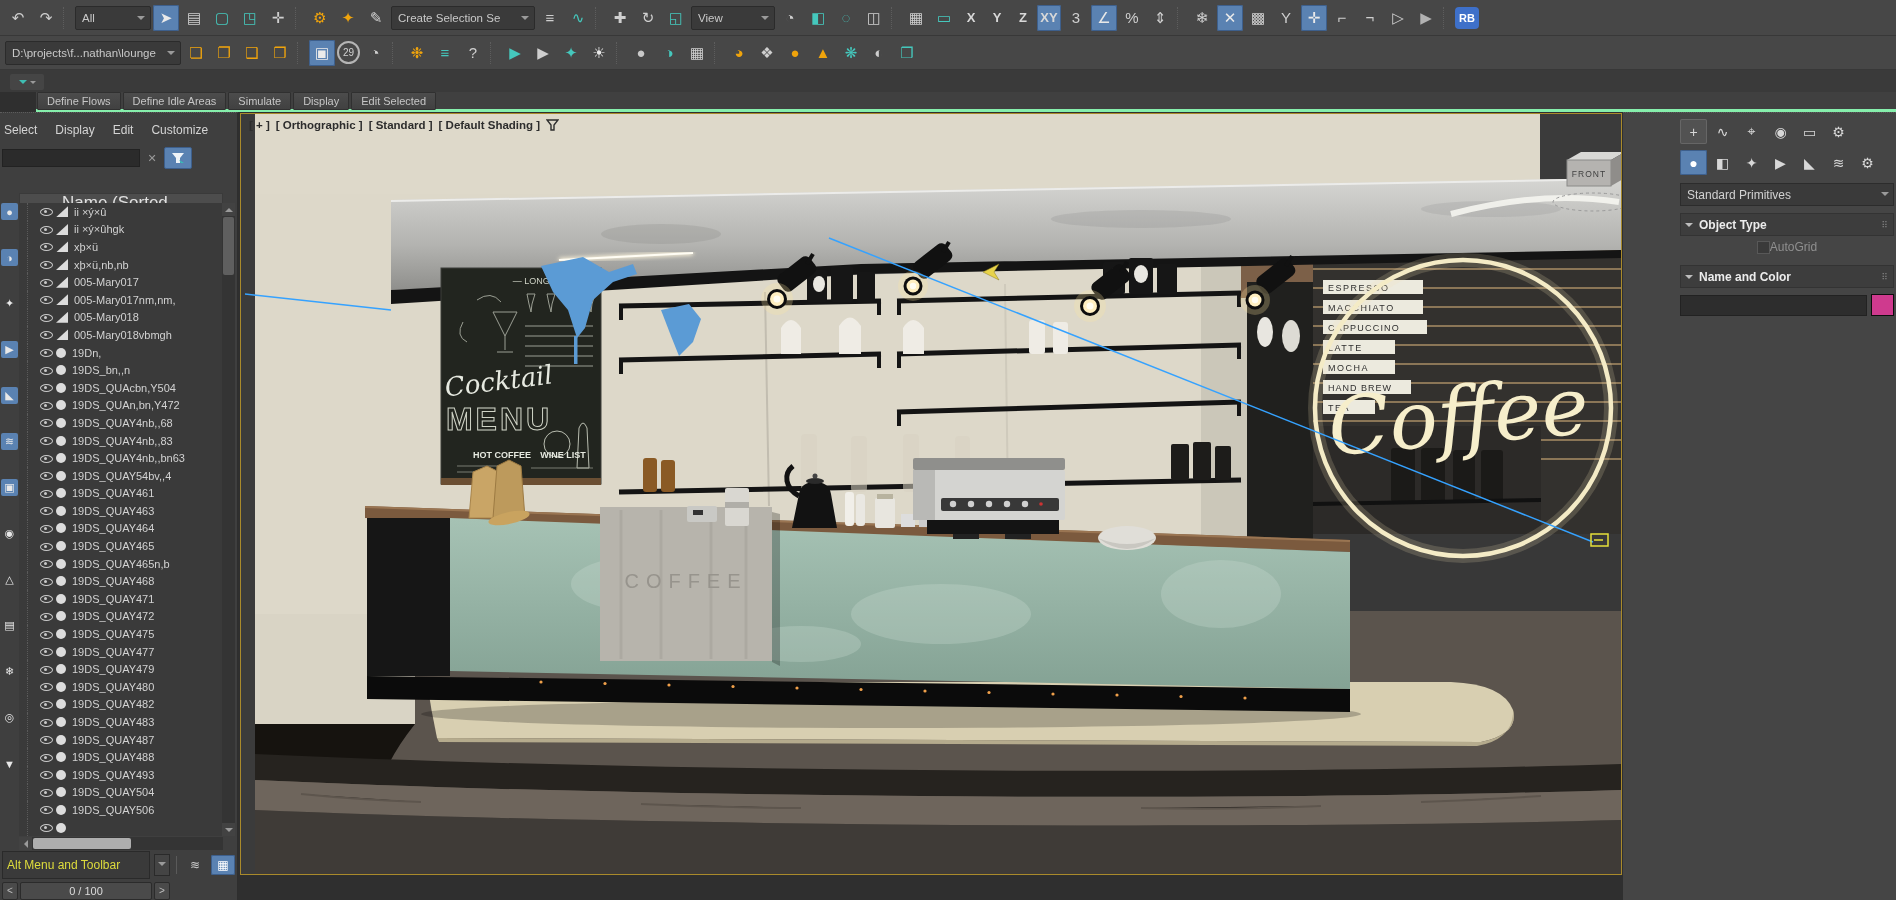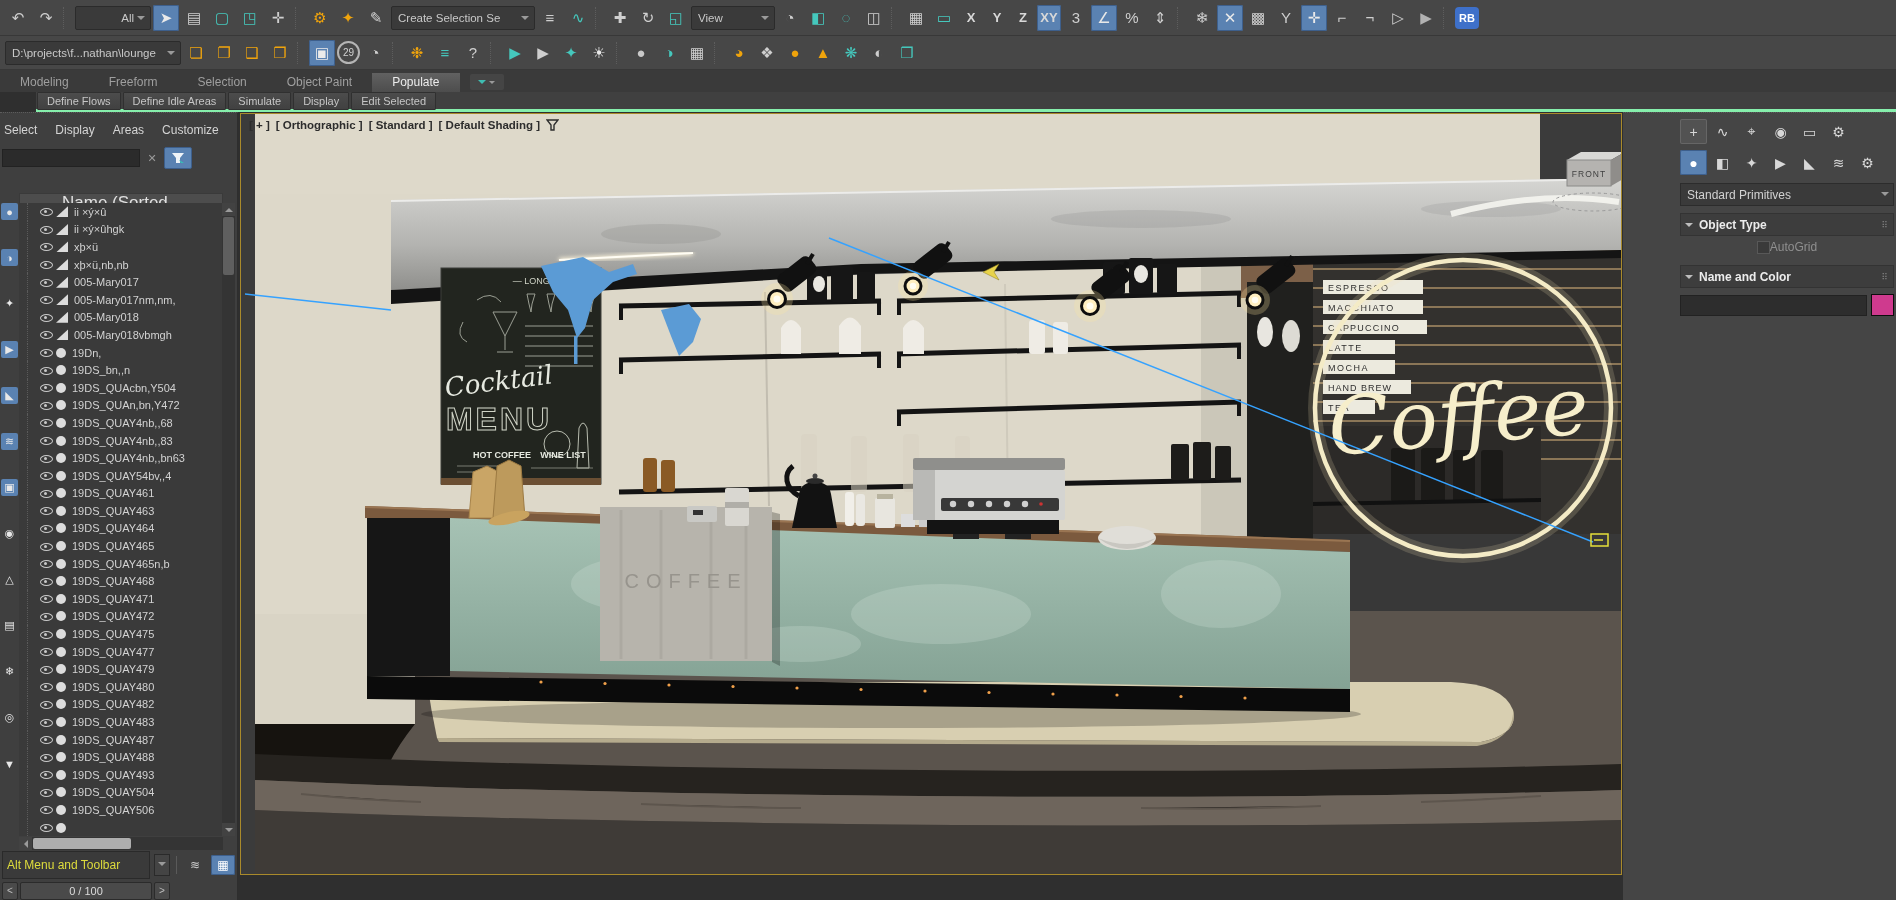--- a/index.html
+++ b/index.html
@@ -107,21 +107,21 @@
 
 <div id="tbar1" class="tbar">
 
 <span class="tb-item icon" style="color: rgb(207, 207, 207);">
       <span class="gi">↶</span>
     </span>
     <span class="tb-item icon" style="color: rgb(207, 207, 207);">
       <span class="gi">↷</span>
     </span>
     <span class="tb-item sep"></span>
-    <span class="tb-item combo" style="width: 52px; justify-content: flex-end;">
+    <span class="tb-item combo" style="width: 52px;">
       <span class="ti">All</span>
     </span>
     <span class="tb-item icon hl" style="color: rgb(234, 234, 234);">
       <span class="gi">➤</span>
     </span>
     <span class="tb-item icon" style="color: rgb(207, 207, 207);">
       <span class="gi">▤</span>
     </span>
     <span class="tb-item icon" style="color: rgb(69, 200, 189);">
       <span class="gi">▢</span>
@@ -318,48 +318,40 @@
     </span>
     <span class="tb-item icon" style="color: rgb(207, 207, 207);">
       <span class="gi">◐</span>
     </span>
     <span class="tb-item icon" style="color: rgb(69, 200, 189);">
       <span class="gi">❒</span>
     </span>
   </div>
 
 <div id="ribbonTabs">
-  <div style="display:flex">
-
-  <div class="rtab">Modeling</div>
-      <div class="rtab">Freeform</div>
-      <div class="rtab">Selection</div>
-      <div class="rtab">Object Paint</div>
-      <div class="rtab hl">Populate</div>
-    </div>
   <div class="rmenu">
       <i></i>
       <b></b>
     </div>
 </div>
 <div id="ribbonRow">
 
 <div class="rbtn">Define Flows</div>
     <div class="rbtn">Define Idle Areas</div>
     <div class="rbtn">Simulate</div>
     <div class="rbtn">Display</div>
     <div class="rbtn">Edit Selected</div>
   </div>
 
 <div id="explorer">
   <div id="expMenus">
 
   <span>Select</span>
       <span>Display</span>
-      <span>Areas</span>
+      <span>Edit</span>
       <span>Customize</span>
     </div>
   <div id="expSearchRow">
     <input id="expSearch" placeholder="" style="">
     <span class="xbtn">✕</span>
     <span class="filterBtn">
       <svg width="14" height="14" viewBox="0 0 14 14">
         <polygon points="1,2 13,2 9,7 9,12 5,12 5,7" fill="#eef3f8"></polygon>
           <polygon points="8,9 13,12 10,12" fill="#35c3b6"></polygon>
       </svg>

